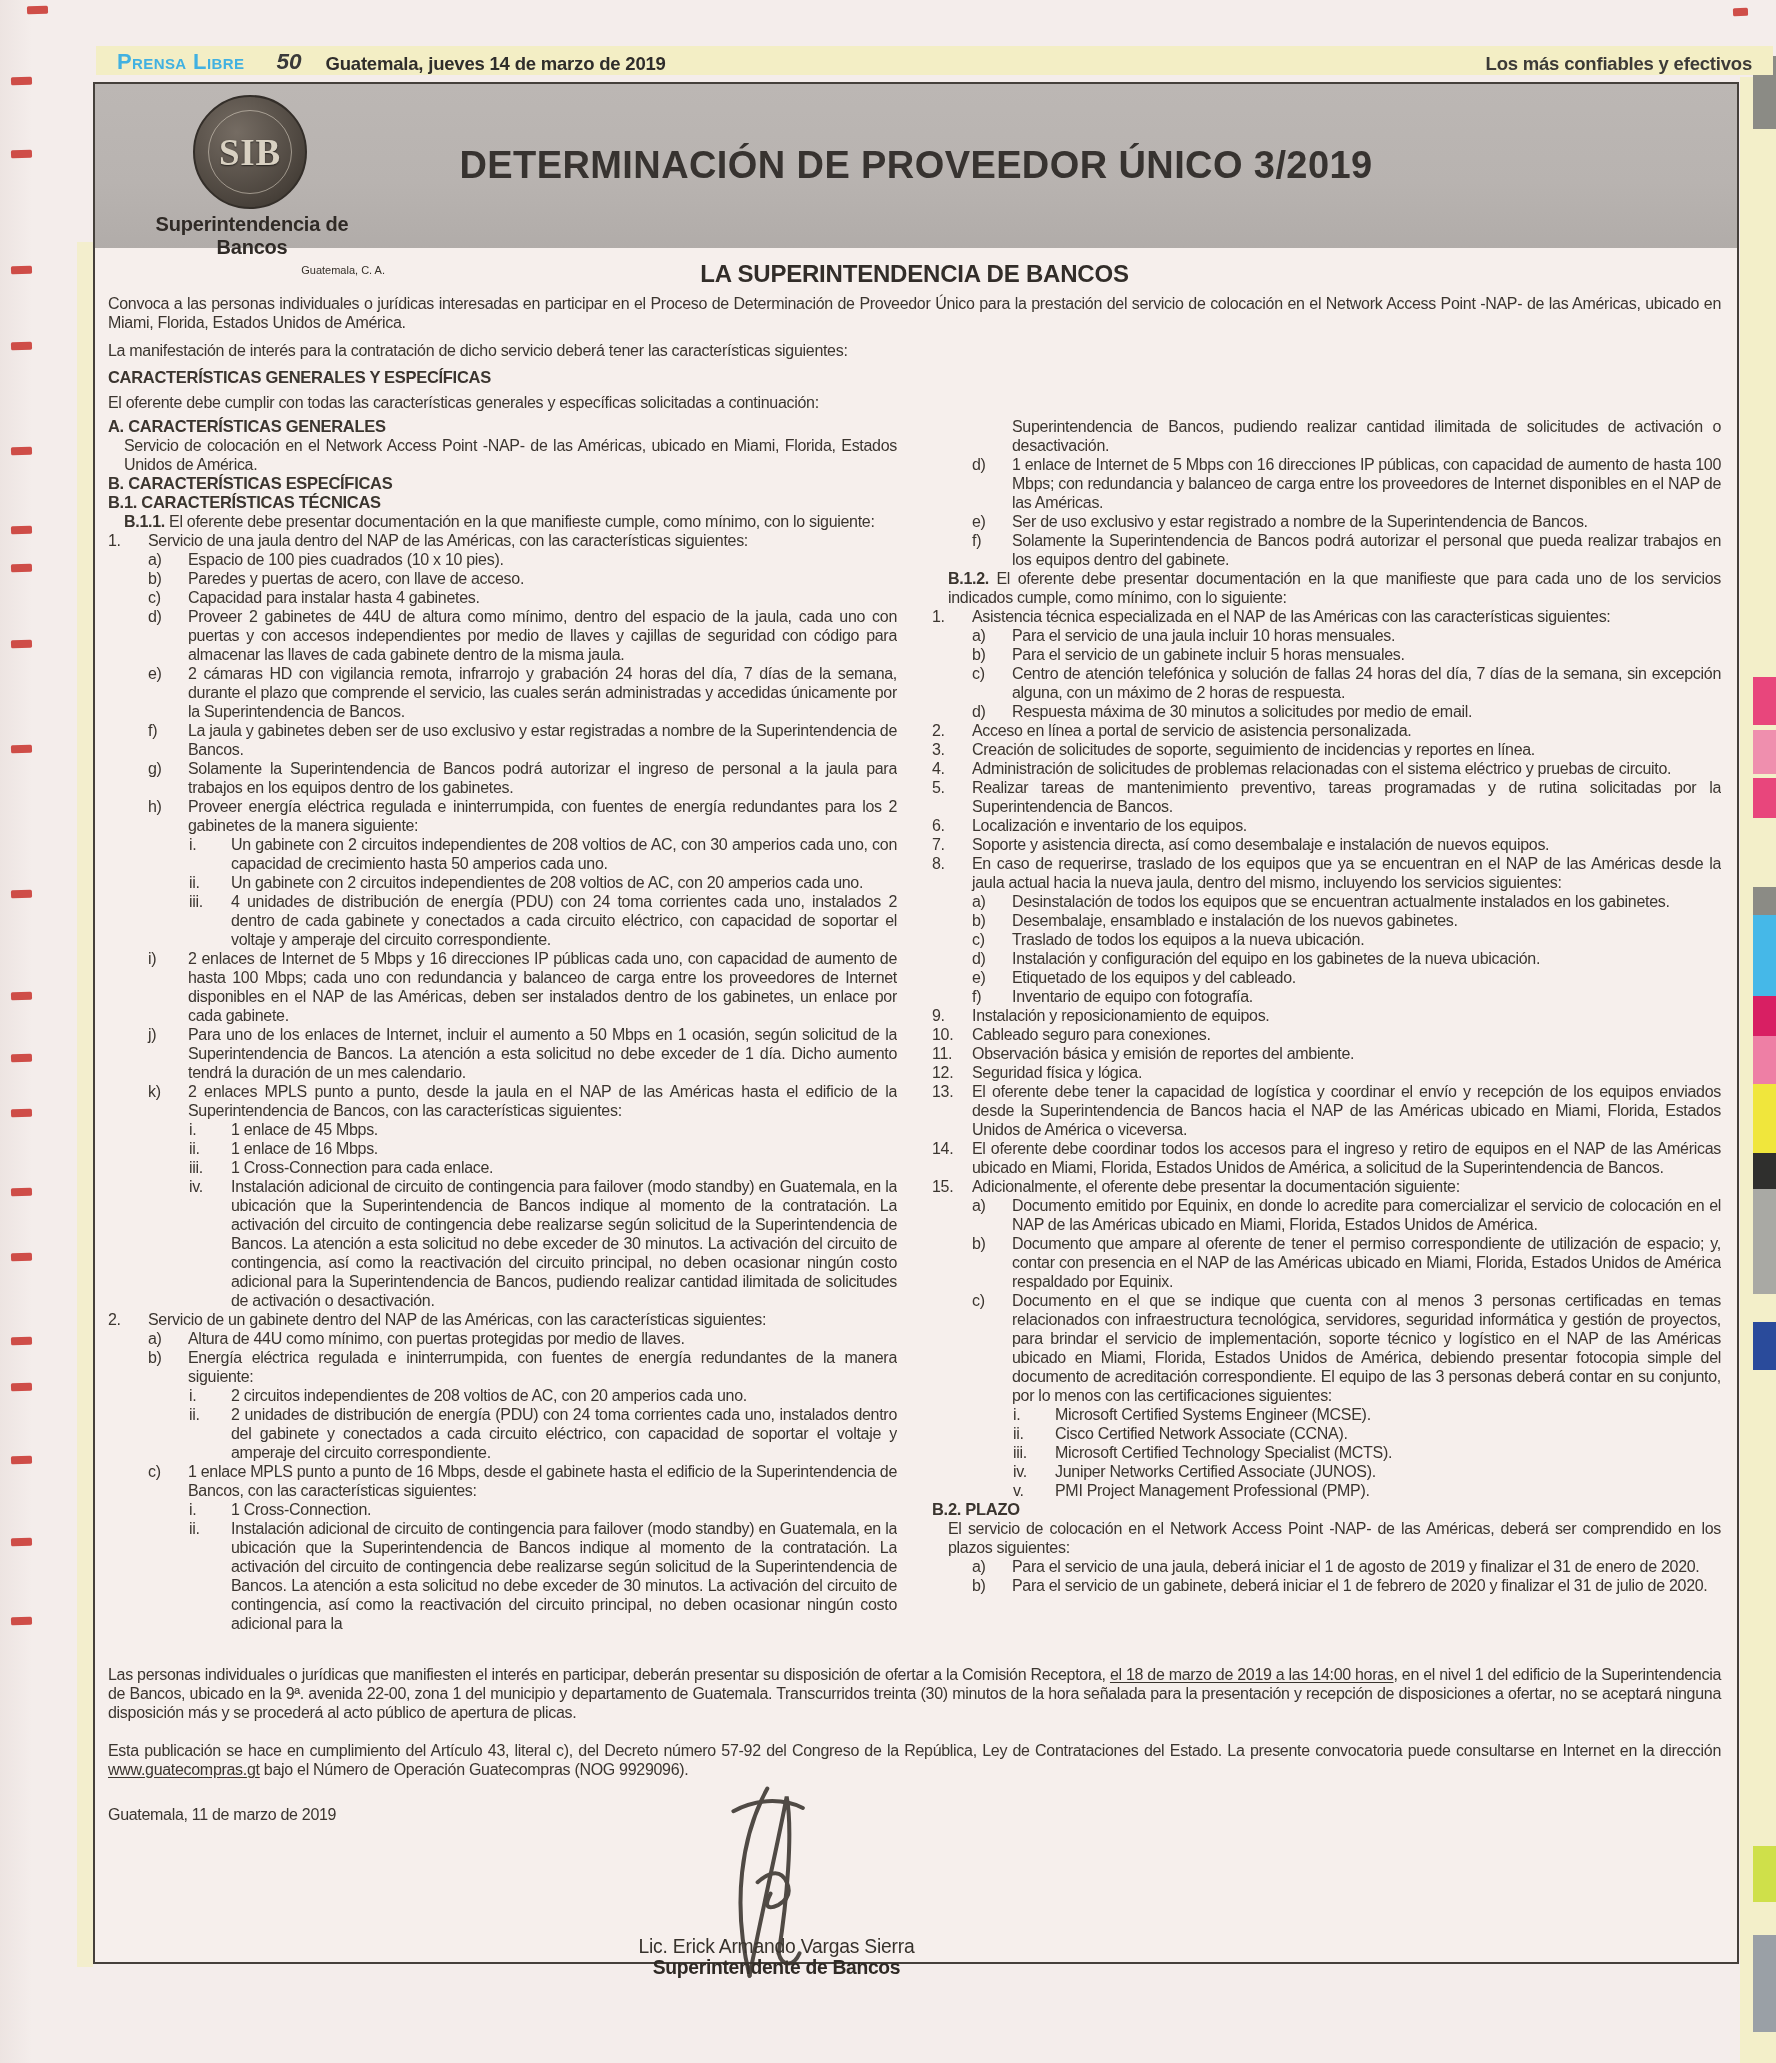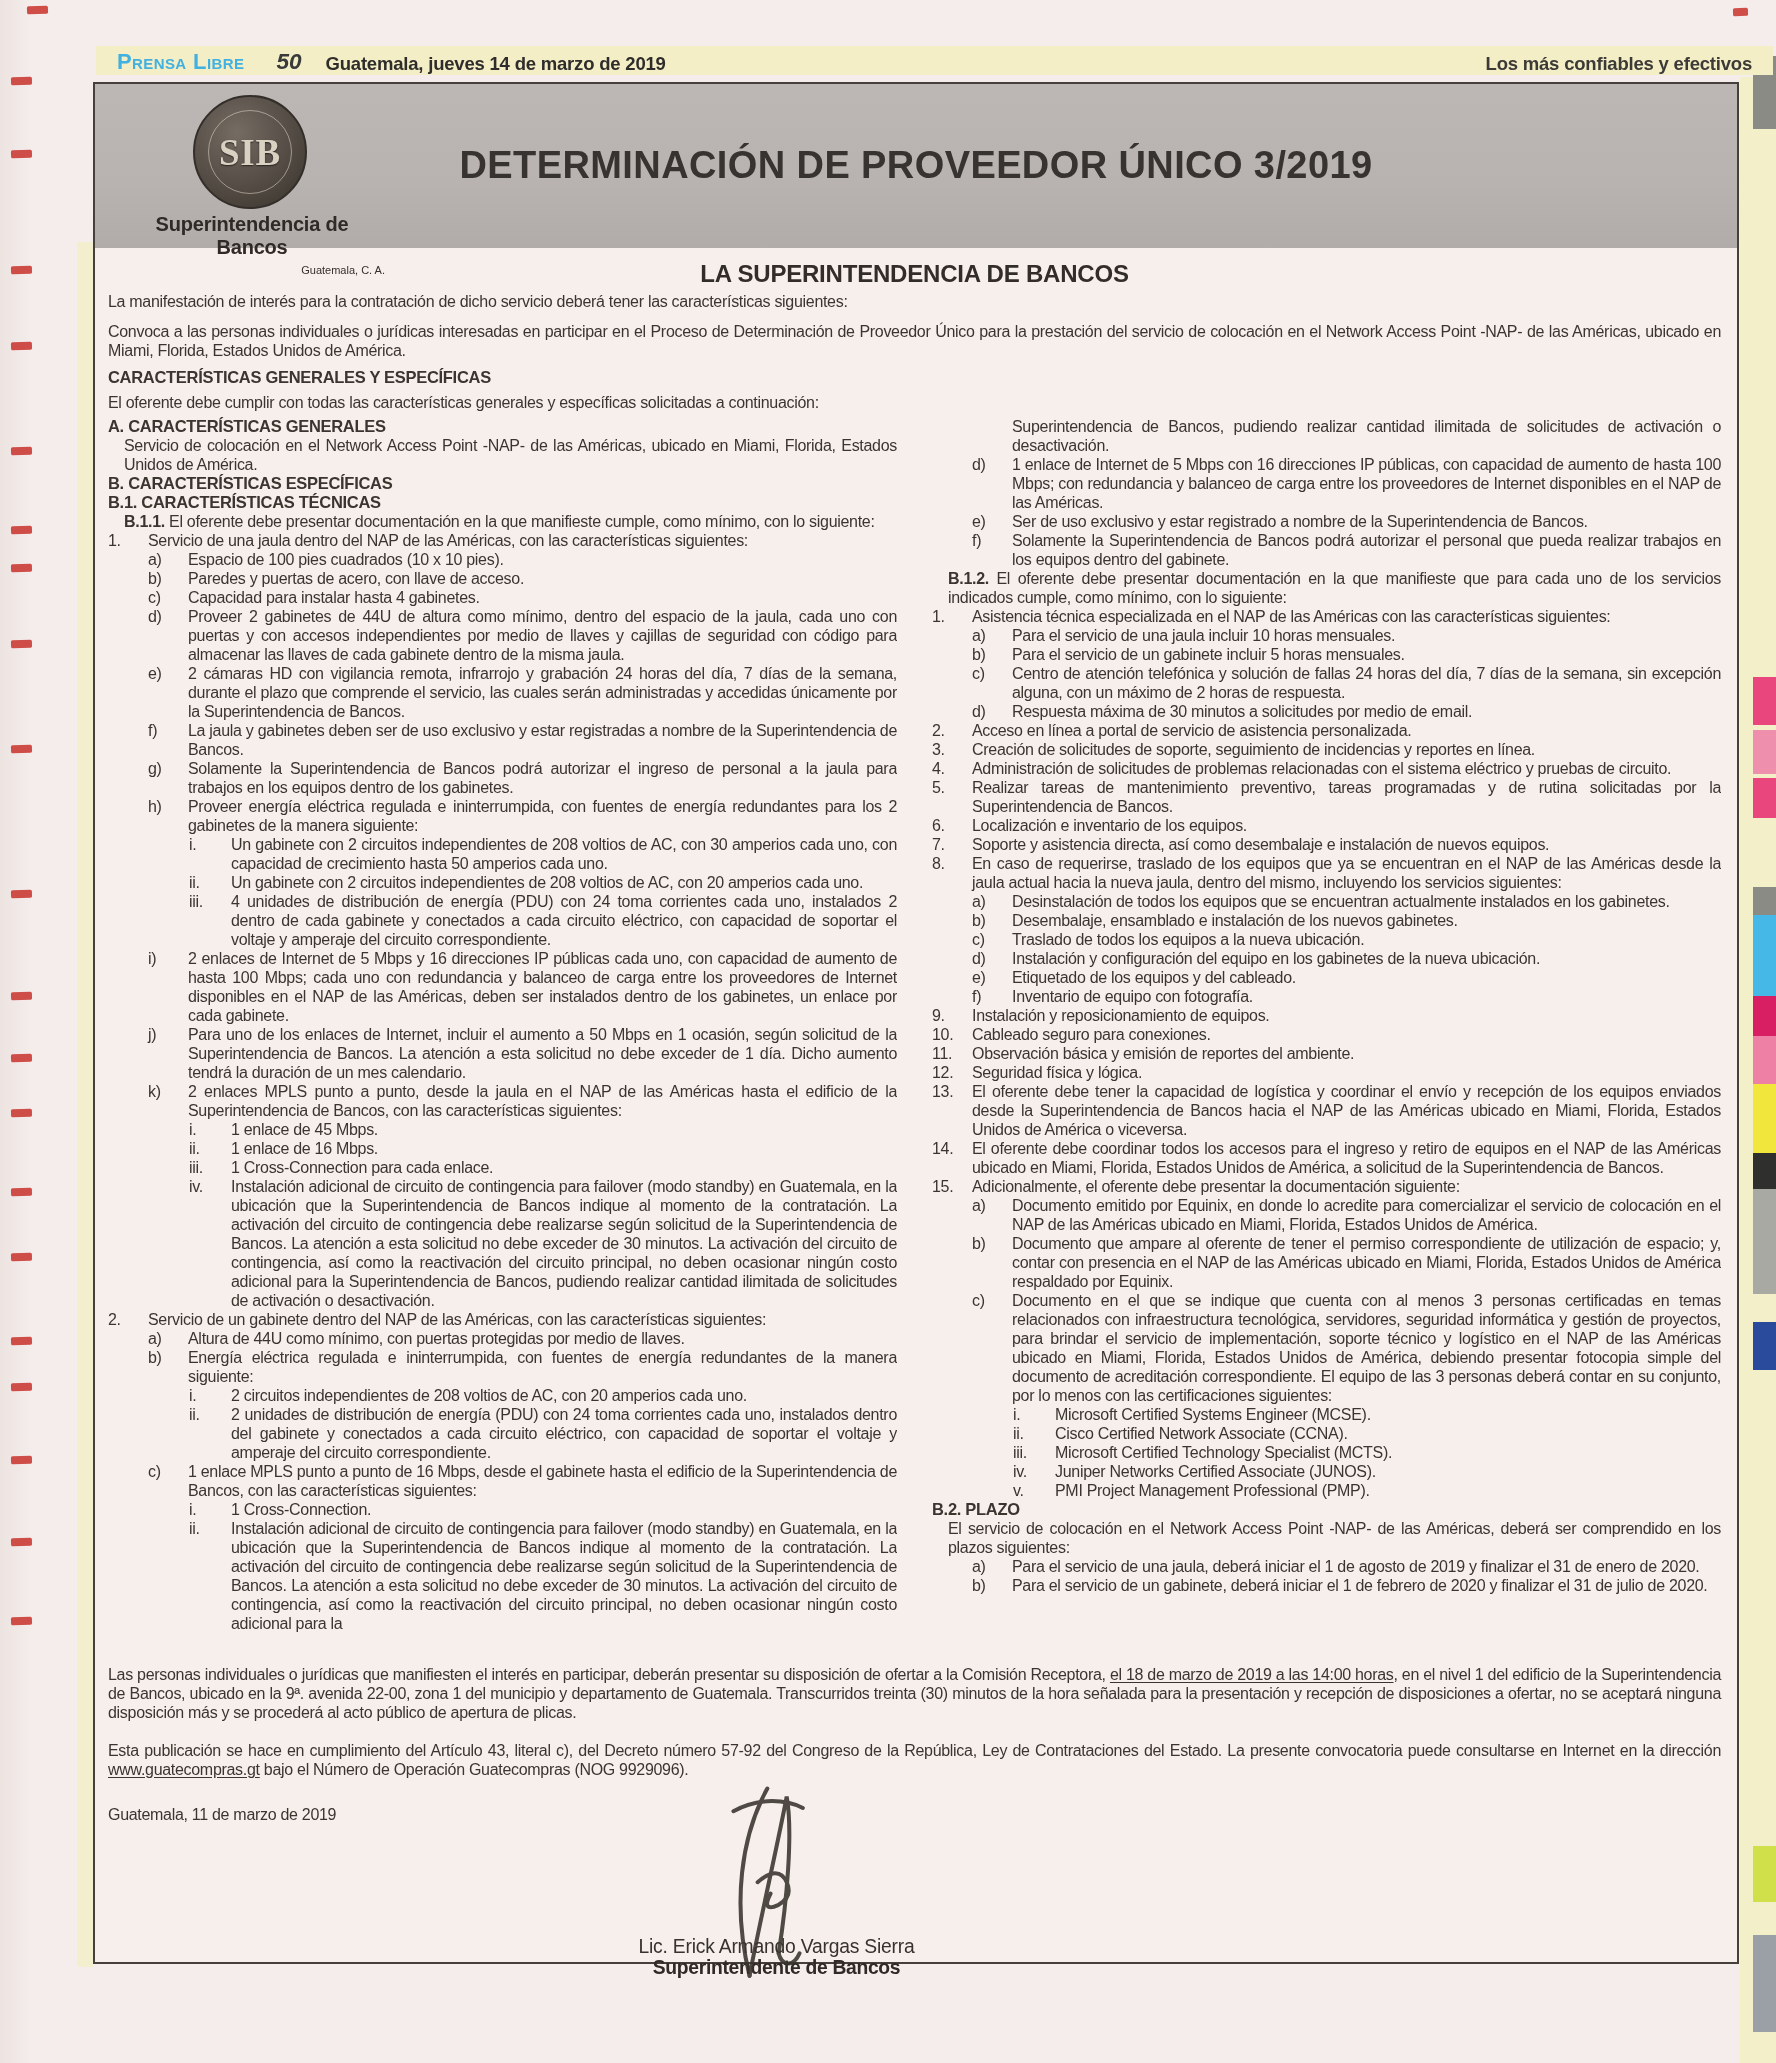--- a/index.html
+++ b/index.html
@@ -157,22 +157,22 @@
       </div>
       <div class="org">
         <div class="org-name">Superintendencia de Bancos</div>
         <div class="org-loc">Guatemala, C. A.</div>
       </div>
       <div class="band-title">DETERMINACIÓN DE PROVEEDOR ÚNICO 3/2019</div>
     </div>
 
     <div class="nbody">
       <div class="center-head">LA SUPERINTENDENCIA DE BANCOS</div>
+      <div class="p first">Convoca a las personas individuales o jurídicas interesadas en participar en el Proceso de Determinación de Proveedor Único para la prestación del servicio de colocación en el Network Access Point -NAP- de las Américas, ubicado en Miami, Florida, Estados Unidos de América.</div>
       <div class="p">La manifestación de interés para la contratación de dicho servicio deberá tener las características siguientes:</div>
-      <div class="p first">Convoca a las personas individuales o jurídicas interesadas en participar en el Proceso de Determinación de Proveedor Único para la prestación del servicio de colocación en el Network Access Point -NAP- de las Américas, ubicado en Miami, Florida, Estados Unidos de América.</div>
       <div class="bold-head">CARACTERÍSTICAS GENERALES Y ESPECÍFICAS</div>
       <div class="p" style="margin-top:6.4px">El oferente debe cumplir con todas las características generales y específicas solicitadas a continuación:</div>
 
       <div class="columns">
         <div class="col">
             <div class="blk bh">A. CARACTERÍSTICAS GENERALES</div>
             <div class="blk bp">Servicio de colocación en el Network Access Point -NAP- de las Américas, ubicado en Miami, Florida, Estados Unidos de América.</div>
             <div class="blk bh">B. CARACTERÍSTICAS ESPECÍFICAS</div>
             <div class="blk bh">B.1. CARACTERÍSTICAS TÉCNICAS</div>
             <div class="blk bp"><span class="bl">B.1.1. </span>El oferente debe presentar documentación en la que manifieste cumple, como mínimo, con lo siguiente:</div>

